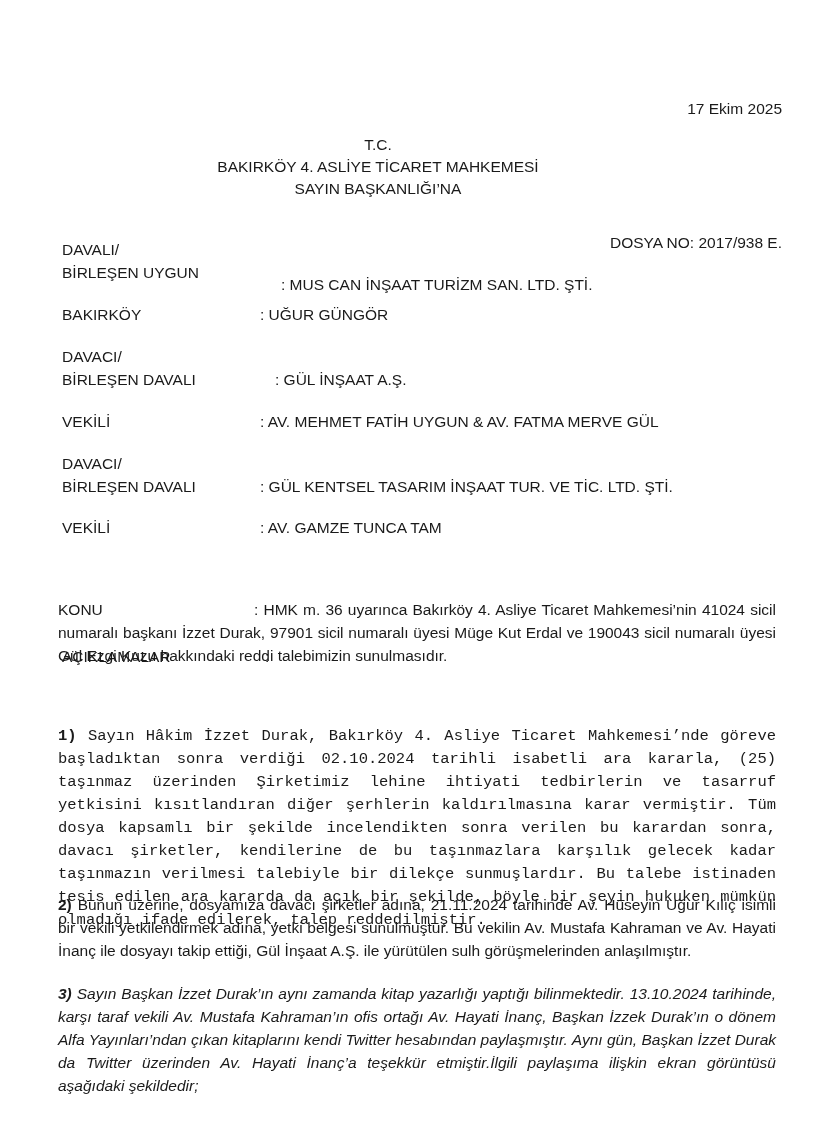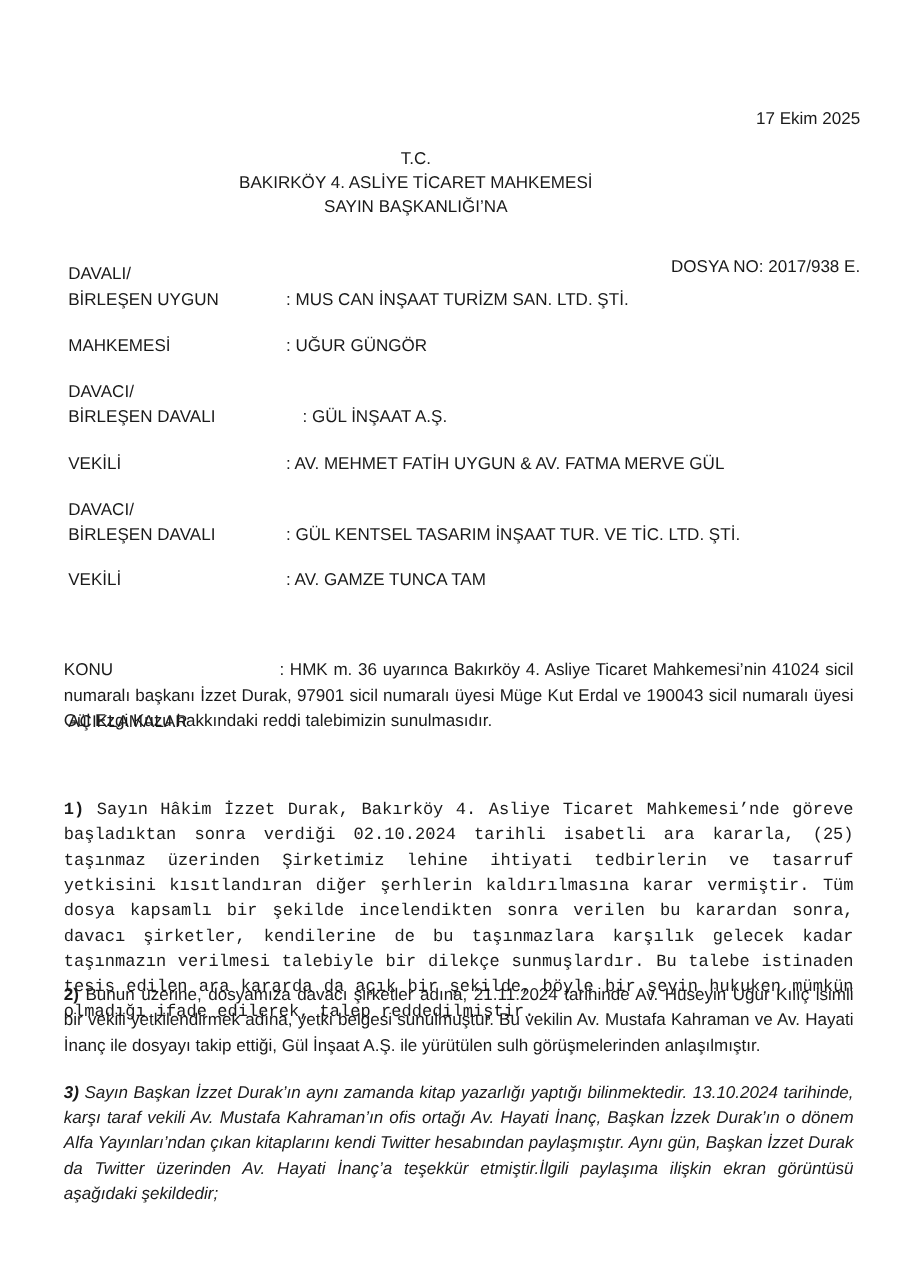--- a/index.html
+++ b/index.html
@@ -31,23 +31,23 @@
   <div class="abs date">17 Ekim 2025</div>
 
   <div class="abs hdr hdr1">T.C.</div>
   <div class="abs hdr hdr2">BAKIRKÖY 4. ASLİYE TİCARET MAHKEMESİ</div>
   <div class="abs hdr hdr3">SAYIN BAŞKANLIĞI’NA</div>
 
   <div class="abs dosya">DOSYA NO: 2017/938 E.</div>
 
   <div class="abs lbl" style="top:241px;">DAVALI/</div>
   <div class="abs lbl" style="top:264px;">BİRLEŞEN UYGUN</div>
-  <div class="abs val" style="top:264px;">: MUS CAN İNŞAAT TURİZM SAN. LTD. ŞTİ.</div>
+  <div class="abs val" style="top:276px;margin-left:21px;">: MUS CAN İNŞAAT TURİZM SAN. LTD. ŞTİ.</div>
 
-  <div class="abs lbl" style="top:306px;">MAHKEMESİ</div>
+  <div class="abs lbl" style="top:306px;">BAKIRKÖY</div>
   <div class="abs val" style="top:306px;">: UĞUR GÜNGÖR</div>
 
   <div class="abs lbl" style="top:348px;">DAVACI/</div>
   <div class="abs lbl" style="top:371px;">BİRLEŞEN DAVALI</div>
   <div class="abs val" style="top:371px;margin-left:15px;">: GÜL İNŞAAT A.Ş.</div>
 
   <div class="abs lbl" style="top:413px;">VEKİLİ</div>
   <div class="abs val" style="top:413px;">: AV. MEHMET FATİH UYGUN &amp; AV. FATMA MERVE GÜL</div>
 
   <div class="abs lbl" style="top:455px;">DAVACI/</div>

